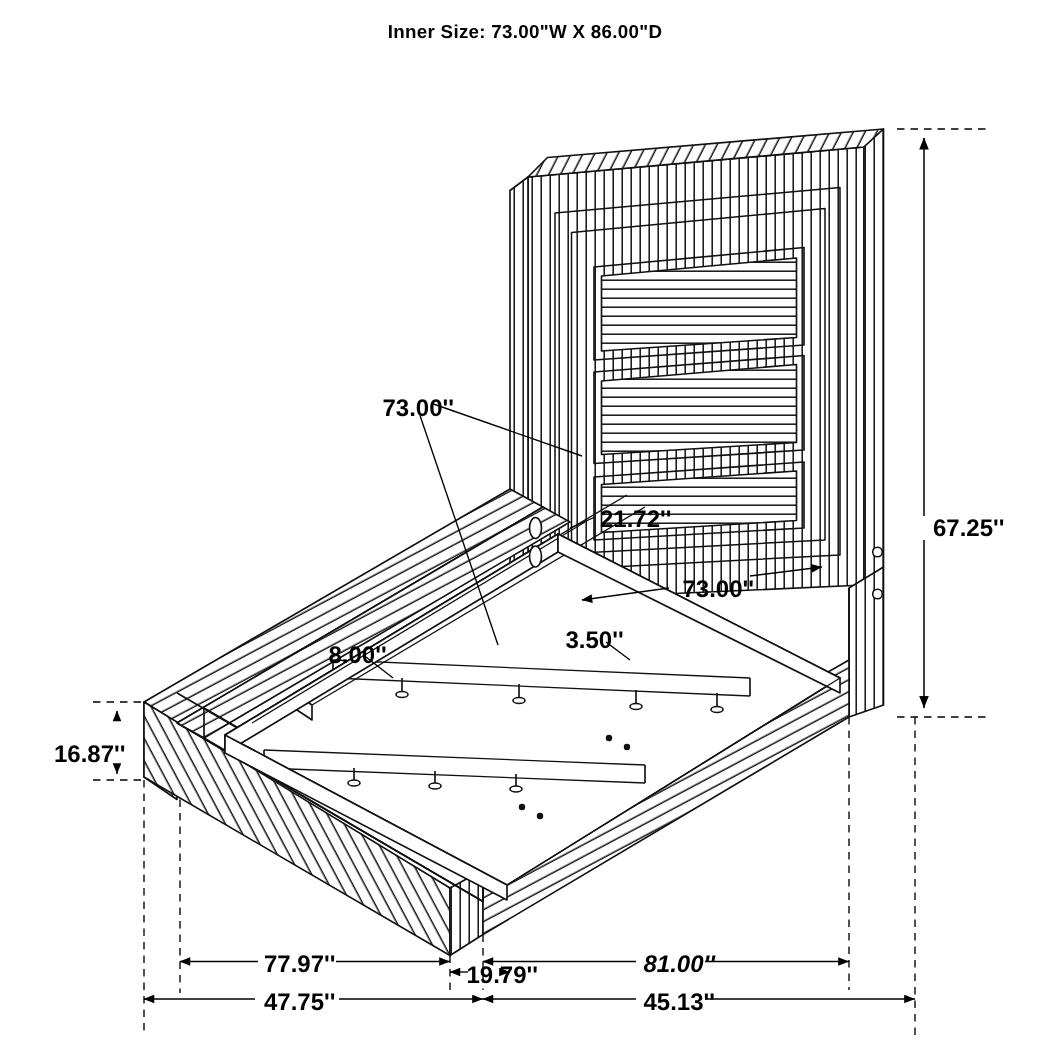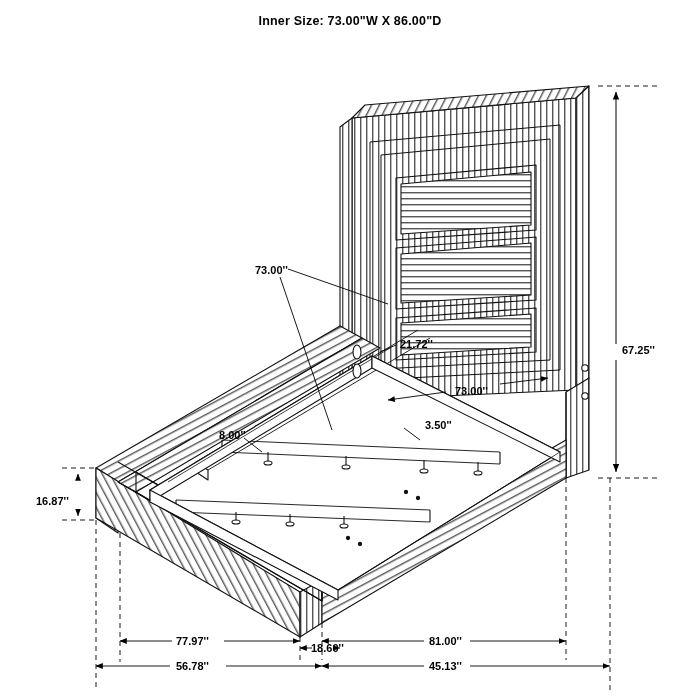--- a/index.html
+++ b/index.html
@@ -32,21 +32,21 @@
   }
   svg.draw {
     position: absolute;
     top: 0;
     left: 0;
     width: 700px;
     height: 700px;
   }
   .lbl {
     position: absolute;
-    font-size: 11px;
+    font-size: 16px;
     font-weight: bold;
     color: #000;
     white-space: nowrap;
   }
 </style>
 </head>
 <body>
 
 <div id="stage">
 
@@ -219,22 +219,22 @@
 
       <path d="M322,666 L424,666" marker-start="url(#arrL)"></path>
       <path d="M470,666 L610,666" marker-end="url(#arrR)"></path>
     </g>
   </svg>
 
   <div class="lbl" style="left:255px; top:264px;">73.00''</div>
   <div class="lbl" style="left:400px; top:338px;">21.72''</div>
   <div class="lbl" style="left:622px; top:344px;">67.25''</div>
   <div class="lbl" style="left:455px; top:385px;">73.00''</div>
-  <div class="lbl" style="left:377px; top:419px;margin-left:48px;">3.50''</div>
+  <div class="lbl" style="left:377px; top:419px;">3.50''</div>
   <div class="lbl" style="left:219px; top:429px;">8.00''</div>
   <div class="lbl" style="left:36px; top:495px;">16.87''</div>
   <div class="lbl" style="left:176px; top:635px;">77.97''</div>
-  <div class="lbl" style="left:311px; top:642px;">18.60''</div>
-  <div class="lbl" style="left:429px; top:635px;">81.00''</div>
-  <div class="lbl" style="left:176px; top:660px;">56.78''</div>
+  <div class="lbl" style="left:311px; top:642px;">19.79''</div>
+  <div class="lbl" style="left:429px; top:635px;font-style:italic;">81.00''</div>
+  <div class="lbl" style="left:176px; top:660px;">47.75''</div>
   <div class="lbl" style="left:429px; top:660px;">45.13''</div>
 
 </div>
 
 </body></html>

